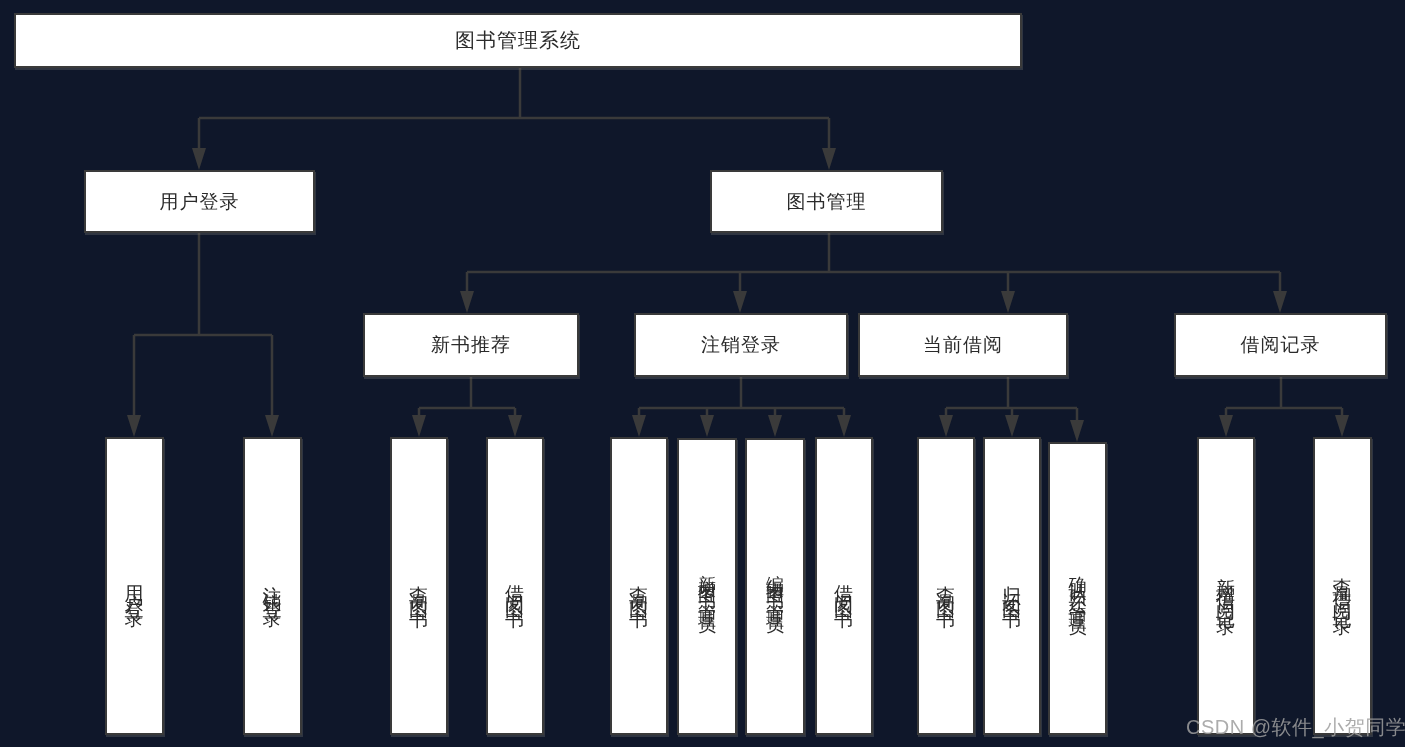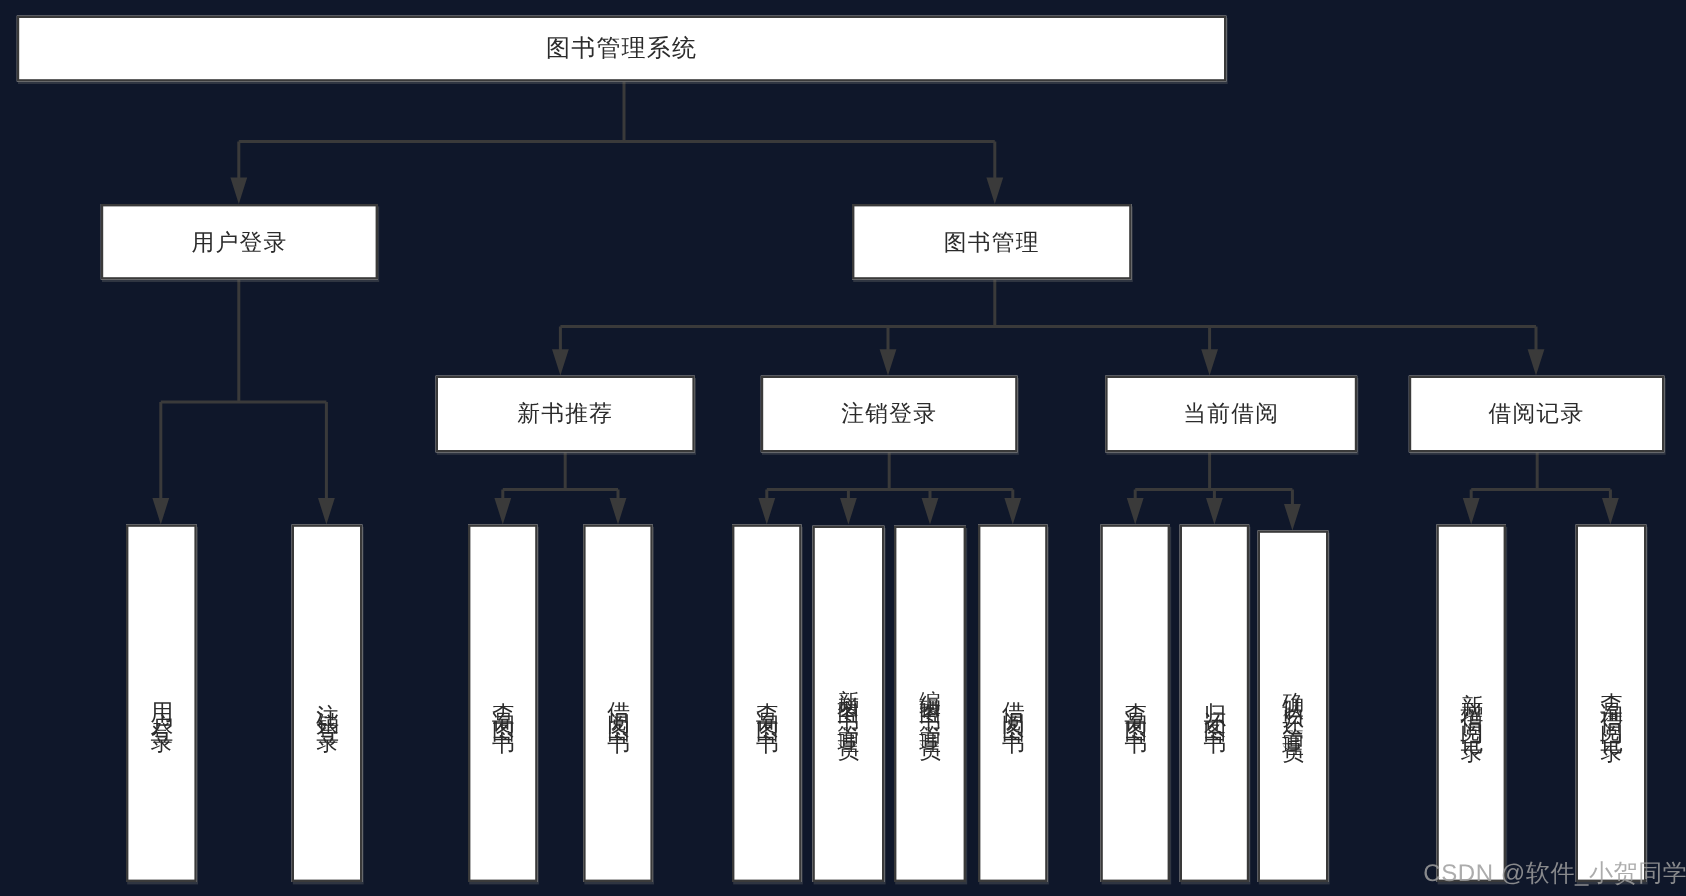--- a/index.html
+++ b/index.html
@@ -76,21 +76,21 @@
              M1219 415 L1233 415 L1226 437 Z  M1335 415 L1349 415 L1342 437 Z"></path>
   </svg>
 
   <div class="hbox root" style="left:14px; top:13px; width:1008px; height:55px;">图书管理系统</div>
 
   <div class="hbox node" style="left:84px; top:170px; width:231px; height:63px;">用户登录</div>
   <div class="hbox node" style="left:363px; top:313px; width:216px; height:64px;">新书推荐</div>
 
   <div class="hbox node" style="left:710px; top:170px; width:233px; height:63px;">图书管理</div>
   <div class="hbox node" style="left:634px; top:313px; width:214px; height:64px;">注销登录</div>
-  <div class="hbox node" style="left:921px; top:313px; width:210px; height:64px;">当前借阅</div>
+  <div class="hbox node" style="left:858px; top:313px; width:210px; height:64px;">当前借阅</div>
   <div class="hbox node" style="left:1174px; top:313px; width:213px; height:64px;">借阅记录</div>
 
   <div class="vbox" style="left:105px; top:437px; width:59px; height:298px;">
     <span class="vtext">用户登录</span>
   </div>
   <div class="vbox" style="left:243px; top:437px; width:59px; height:298px;">
     <span class="vtext">注销登录</span>
   </div>
 
   <div class="vbox" style="left:390px; top:437px; width:58px; height:298px;">

